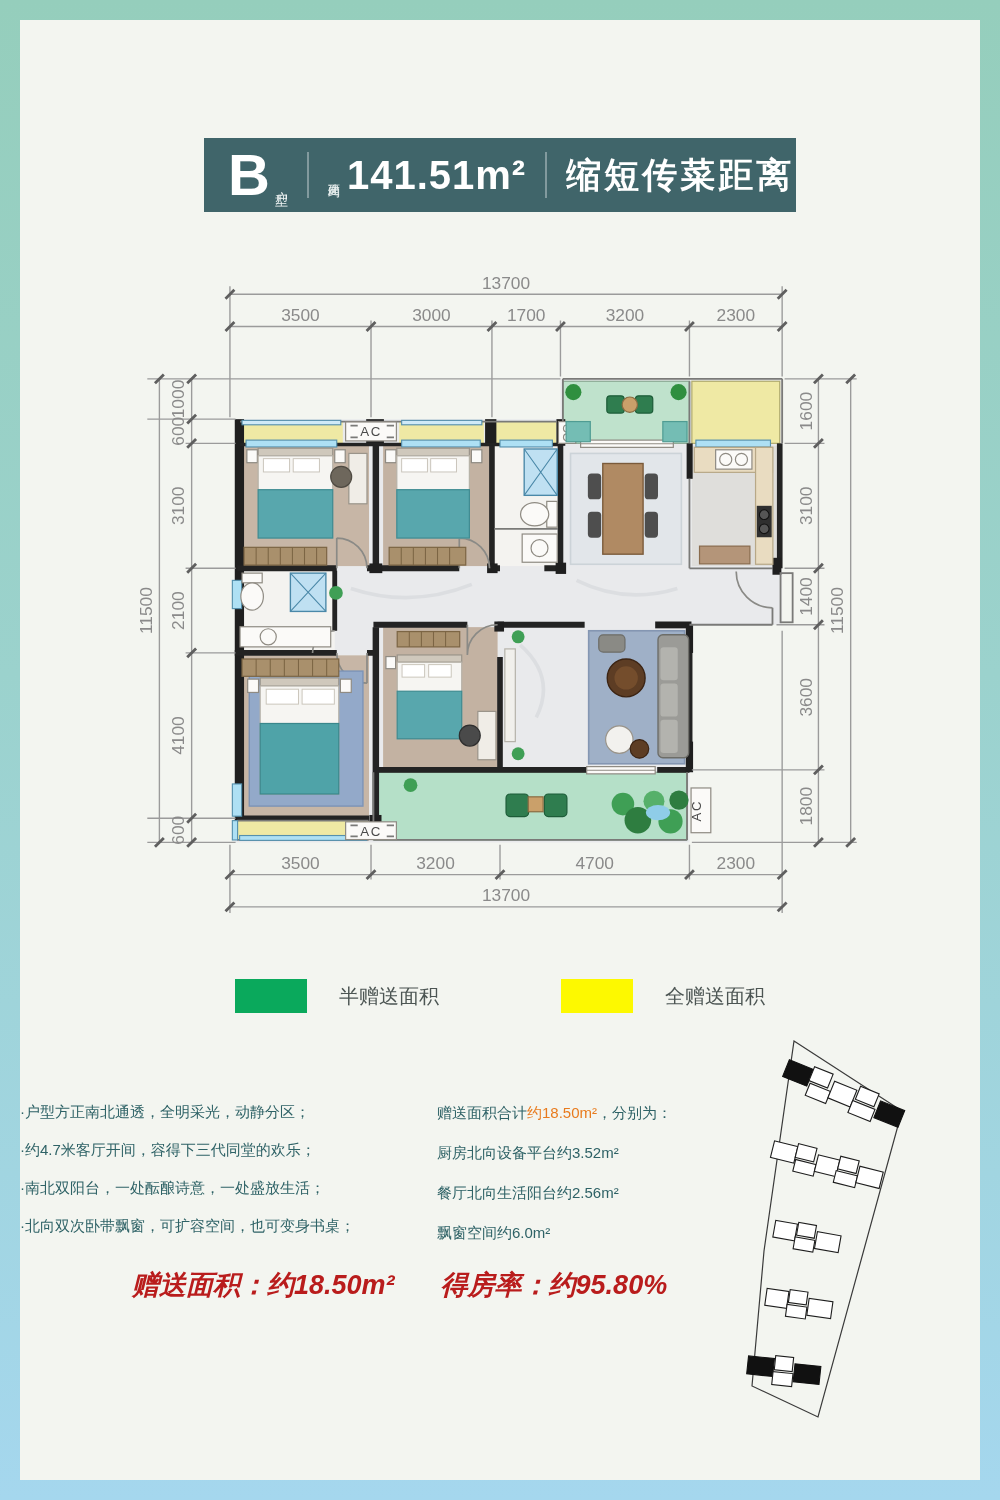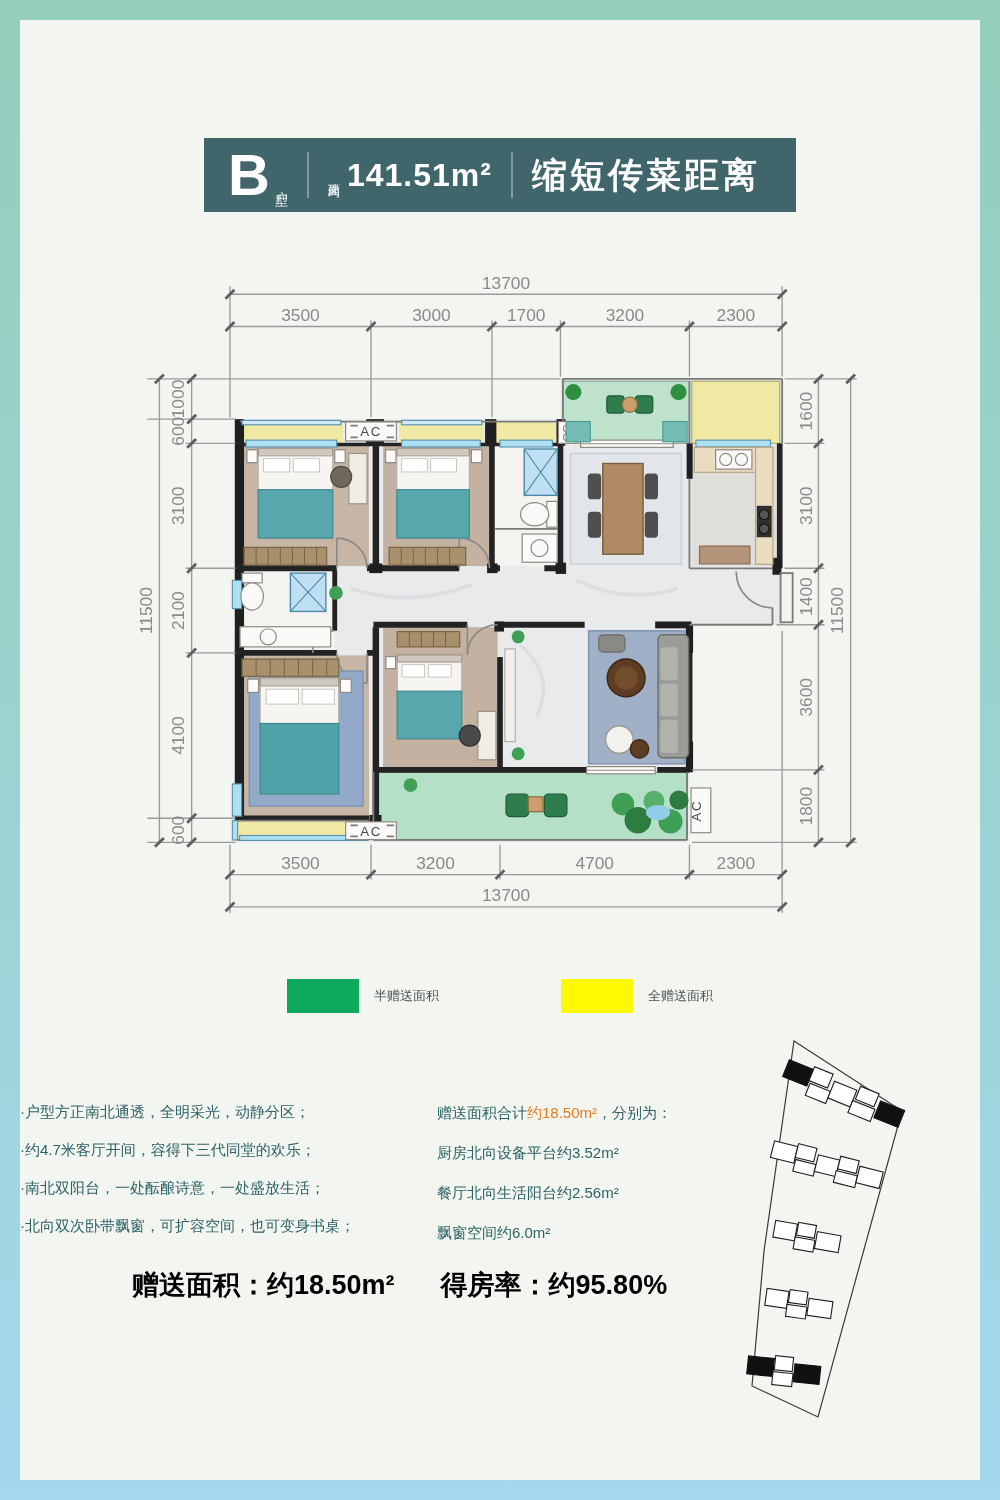--- a/index.html
+++ b/index.html
@@ -10,54 +10,54 @@
 
   
   .banner{margin:118px auto 0;width:592px;height:74px;background:#40656a;color:#fff;
     display:flex;align-items:center;padding:0 24px;box-sizing:border-box;}
   .b-letter{font-size:58px;font-weight:600;line-height:1;letter-spacing:0;}
   .b-suffix{writing-mode:vertical-rl;text-orientation:upright;font-size:13px;line-height:1;
     letter-spacing:2px;margin:16px 0 0 5px;color:#eef3f3;}
   .divider{width:2px;height:46px;background:rgba(255,255,255,.35);margin:0 19px;flex:0 0 2px;}
   .area-prefix{writing-mode:vertical-rl;text-orientation:upright;font-size:12px;line-height:1;
     letter-spacing:1px;margin-right:7px;color:#e7eeee;}
-  .area-value{font-size:32px;font-weight:700;letter-spacing:1px;white-space:nowrap;}
+  .area-value{font-size:40px;font-weight:700;letter-spacing:1px;white-space:nowrap;}
   .rooms{font-size:35px;font-weight:700;letter-spacing:3px;white-space:nowrap;}
 
   
   svg.plan{display:block;margin:56px auto 0;}
   .dimline{stroke:#9b9b9b;stroke-width:34;fill:none}
   .dimtick{stroke:#5f5f5f;stroke-width:70;fill:none}
   .dimtext{fill:#8a8a8a;font-size:430px;text-anchor:middle;}
   .thinw{stroke:#7a7a78;stroke-width:45;fill:none}
   .wall{stroke:#232323;fill:none}
   .blackfill{fill:#1f1f1f;stroke:none}
   .door{stroke:#8a8a86;stroke-width:42;fill:none}
   .glass{stroke:#5590ad;stroke-width:28;}
   .fixt{fill:#fbfaf8;stroke:#8f8b83;stroke-width:30;}
   .actext{fill:#4a4a4a;font-size:330px;text-anchor:middle;letter-spacing:40px;}
 
   
   .legend{display:flex;justify-content:center;gap:122px;margin-top:56px;}
-  .legend-item{display:flex;align-items:center;gap:15px;font-size:13px;color:#4c5553;text-align:right;}
+  .legend-item{display:flex;align-items:center;gap:32px;font-size:20px;color:#4c5553;text-align:right;}
   .swatch{width:72px;height:34px;}
   .swatch.half{background:#0aa95c;}
   .swatch.full{background:#fdf900;}
 
   
   .info{display:flex;align-items:flex-start;margin-top:80px;}
   .features{width:400px;}
   .feature{font-size:15px;line-height:38px;color:#2e6266;white-space:nowrap;}
   .gift{margin-left:17px;width:300px;}
   .gift-line{font-size:15px;line-height:40px;color:#2e6266;white-space:nowrap;}
   .hl{color:#e87b1e;}
 
   
-  .summary{margin:14px 0 0 112px;font-size:27px;font-weight:700;color:#000000;
-    display:flex;gap:46px;white-space:nowrap;}
+  .summary{margin:14px 0 0 112px;font-size:27px;font-weight:700;color:#b91c1c;
+    display:flex;gap:46px;white-space:nowrap;font-style:italic;}
 
   
   .siteplan{position:absolute;right:14px;top:1013px;}
   .site-outline{fill:none;stroke:#3a3a3a;stroke-width:1.2;}
   .bld{fill:#fff;stroke:#1d1d1d;stroke-width:1.1;}
   .bld-dark{fill:#111;stroke:#111;stroke-width:1.1;}
 </style>
 </head>
 <body>
 

